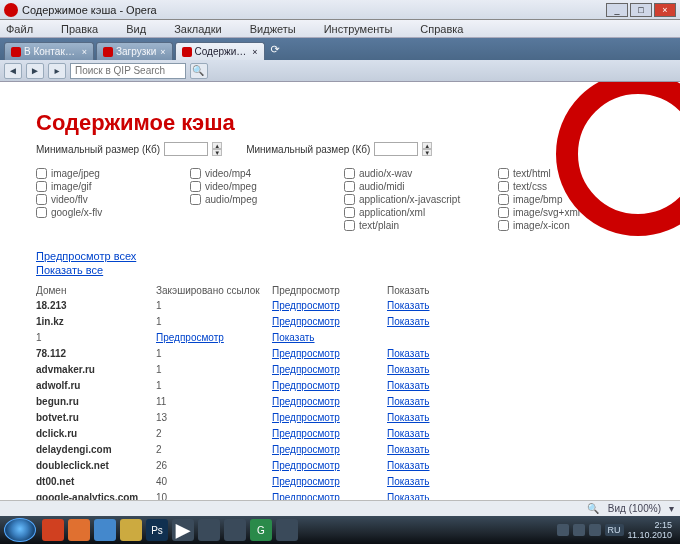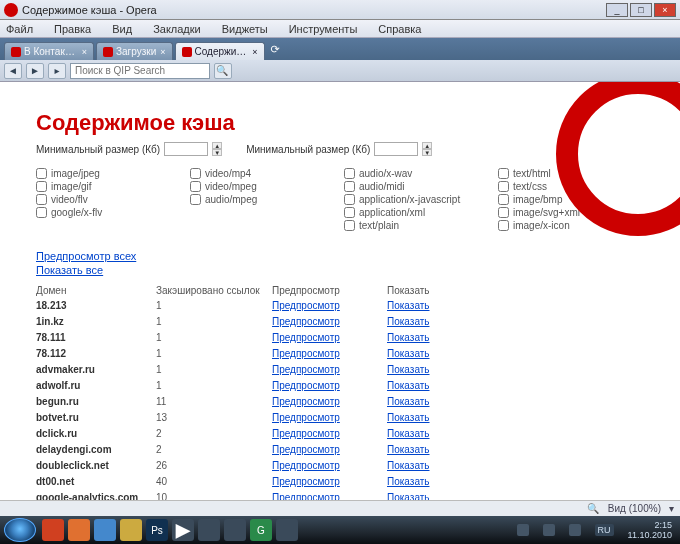--- a/index.html
+++ b/index.html
@@ -4,37 +4,37 @@
 <style>
 * { margin: 0; padding: 0; box-sizing: border-box; }
 body { font-family: Arial, sans-serif; font-size: 11px; background: #c0c8d8; width: 680px; height: 544px; overflow: hidden; position: relative; }
 
 .titlebar { background: linear-gradient(#e8ecf4, #d4dce8); height: 20px; display: flex; align-items: center; padding: 0 4px; border-bottom: 1px solid #888; }
 .titlebar .icon { width: 14px; height: 14px; background: #cc0000; border-radius: 50%; margin-right: 4px; }
 .titlebar .title { flex: 1; color: #222; font-size: 11px; }
 .titlebar .wbtn { width: 22px; height: 14px; margin-left: 2px; border: 1px solid #666; background: #d0d8e8; font-size: 9px; text-align: center; line-height: 12px; cursor: pointer; }
 .titlebar .wbtn.close { background: #d04030; color: #fff; }
 
-.menubar { background: linear-gradient(#f0f2f8, #dce2ec); height: 18px; display: flex; align-items: center; padding: 0 6px; gap: 21px; border-bottom: 1px solid #aab; }
+.menubar { background: linear-gradient(#f0f2f8, #dce2ec); height: 18px; display: flex; align-items: center; padding: 0 6px; gap: 28px; border-bottom: 1px solid #aab; }
 .menubar span { color: #333; cursor: pointer; }
 
 .tabbar { background: linear-gradient(#58789c, #4a6888); height: 22px; display: flex; align-items: flex-end; padding: 0 4px; }
 .tab { background: linear-gradient(#9db4cc, #7a94b0); border: 1px solid #556a84; border-bottom: none; border-radius: 3px 3px 0 0; padding: 2px 6px; margin-right: 2px; display: flex; align-items: center; color: #f4f6fa; font-size: 10px; height: 18px; cursor: pointer; max-width: 90px; }
 .tab.active { background: linear-gradient(#eef2f8, #dde4ee); color: #223; }
 .tab .ticon { width: 10px; height: 10px; background: #cc0000; margin-right: 3px; border-radius: 2px; flex-shrink: 0; }
 .tab .tlabel { white-space: nowrap; overflow: hidden; text-overflow: ellipsis; }
 .tab .tx { margin-left: 4px; font-size: 9px; cursor: pointer; }
 .reload { color: #fff; margin-left: 4px; align-self: center; cursor: pointer; }
 
 .addrbar { background: linear-gradient(#d8e0ec, #c4cedc); height: 22px; display: flex; align-items: center; padding: 0 4px; gap: 4px; border-bottom: 1px solid #99a; }
 .navbtn { width: 18px; height: 16px; background: #e4eaf2; border: 1px solid #9ab; border-radius: 2px; text-align: center; font-size: 10px; line-height: 14px; cursor: pointer; color: #345; }
 .addr { flex: 1; background: #fff; border: 1px solid #8899aa; height: 16px; display: flex; align-items: center; padding: 0 4px; }
 .addr .aicon { width: 10px; height: 10px; background: #cc0000; border-radius: 50%; margin-right: 4px; }
 .addr .aval { color: #333; font-size: 11px; }
-.search { width: 140px; background: #fff; border: 1px solid #8899aa; height: 16px; display: flex; align-items: center; padding: 0 4px; }
+.search { width: 116px; background: #fff; border: 1px solid #8899aa; height: 16px; display: flex; align-items: center; padding: 0 4px; }
 .search input { border: none; width: 100%; font-size: 10px; color: #888; outline: none; }
 
 .page { background: #fff; height: 440px; overflow: hidden; position: relative; padding: 28px 36px 0 36px; color: #333; }
 .logo { position: absolute; right: -40px; top: -10px; width: 140px; height: 140px; }
 .logo::before { content: ''; position: absolute; width: 120px; height: 120px; border: 22px solid #cc0000; border-radius: 50%; right: 0; top: 0; }
 
 h1 { color: #cc0000; font-size: 22px; font-weight: bold; margin-bottom: 6px; }
 .sizefilt { display: flex; gap: 24px; margin-bottom: 12px; font-size: 10px; color: #333; }
 .sizefilt .grp { display: flex; align-items: center; gap: 4px; }
 .sizefilt input { width: 44px; height: 14px; border: 1px solid #aaa; background: #fff; font-size: 10px; padding: 0 2px; }
@@ -59,21 +59,21 @@
 .start { width: 32px; height: 24px; background: radial-gradient(circle at 50% 45%, #6bc0ff 0%, #3a7fbf 40%, #1a4a7a 70%); border-radius: 50%; border: 1px solid #5af; margin-right: 6px; cursor: pointer; }
 .tb-item { width: 22px; height: 22px; margin-right: 4px; border-radius: 3px; cursor: pointer; display: flex; align-items: center; justify-content: center; font-size: 10px; color: #fff; }
 .tb-o { background: #d04020; }
 .tb-ff { background: #e07030; }
 .tb-w { background: #4488cc; }
 .tb-f { background: #ccaa40; }
 .tb-ps { background: #103050; }
 .tb-x { background: #3a4a5a; }
 .tb-g { background: #2a8a4a; }
 .tb-pl { font-size: 18px; font-weight: bold; }
-.tray { margin-left: auto; display: flex; align-items: center; gap: 14px; color: #cde; font-size: 9px; padding-right: 4px; }
+.tray { margin-left: auto; display: flex; align-items: center; gap: 4px; color: #cde; font-size: 9px; padding-right: 4px; }
 .tray .tri { width: 12px; height: 12px; background: #445566; border-radius: 2px; }
 .tray .lang { background: #334455; padding: 1px 3px; border-radius: 2px; }
 .tray .clk { text-align: right; line-height: 10px; }
 
 .statusb { position: absolute; bottom: 28px; left: 0; right: 0; height: 16px; background: #e8ecf2; border-top: 1px solid #bbb; display: flex; align-items: center; justify-content: flex-end; padding: 0 6px; font-size: 10px; color: #445; gap: 8px; }
 </style>
 </head>
 <body>
 
 <div class="titlebar">
@@ -242,21 +242,20 @@
         <a>Предпросмотр</a>
         <a>Показать</a>
       </div>
       <div class="row">
         <span class="dom">1in.kz</span>
         <span class="cnt">1</span>
         <a>Предпросмотр</a>
         <a>Показать</a>
       </div>
       <div class="row">
-        <span class="dom">78.111</span>
         <span class="cnt">1</span>
         <a>Предпросмотр</a>
         <a>Показать</a>
       </div>
       <div class="row">
         <span class="dom">78.112</span>
         <span class="cnt">1</span>
         <a>Предпросмотр</a>
         <a>Показать</a>
       </div>

